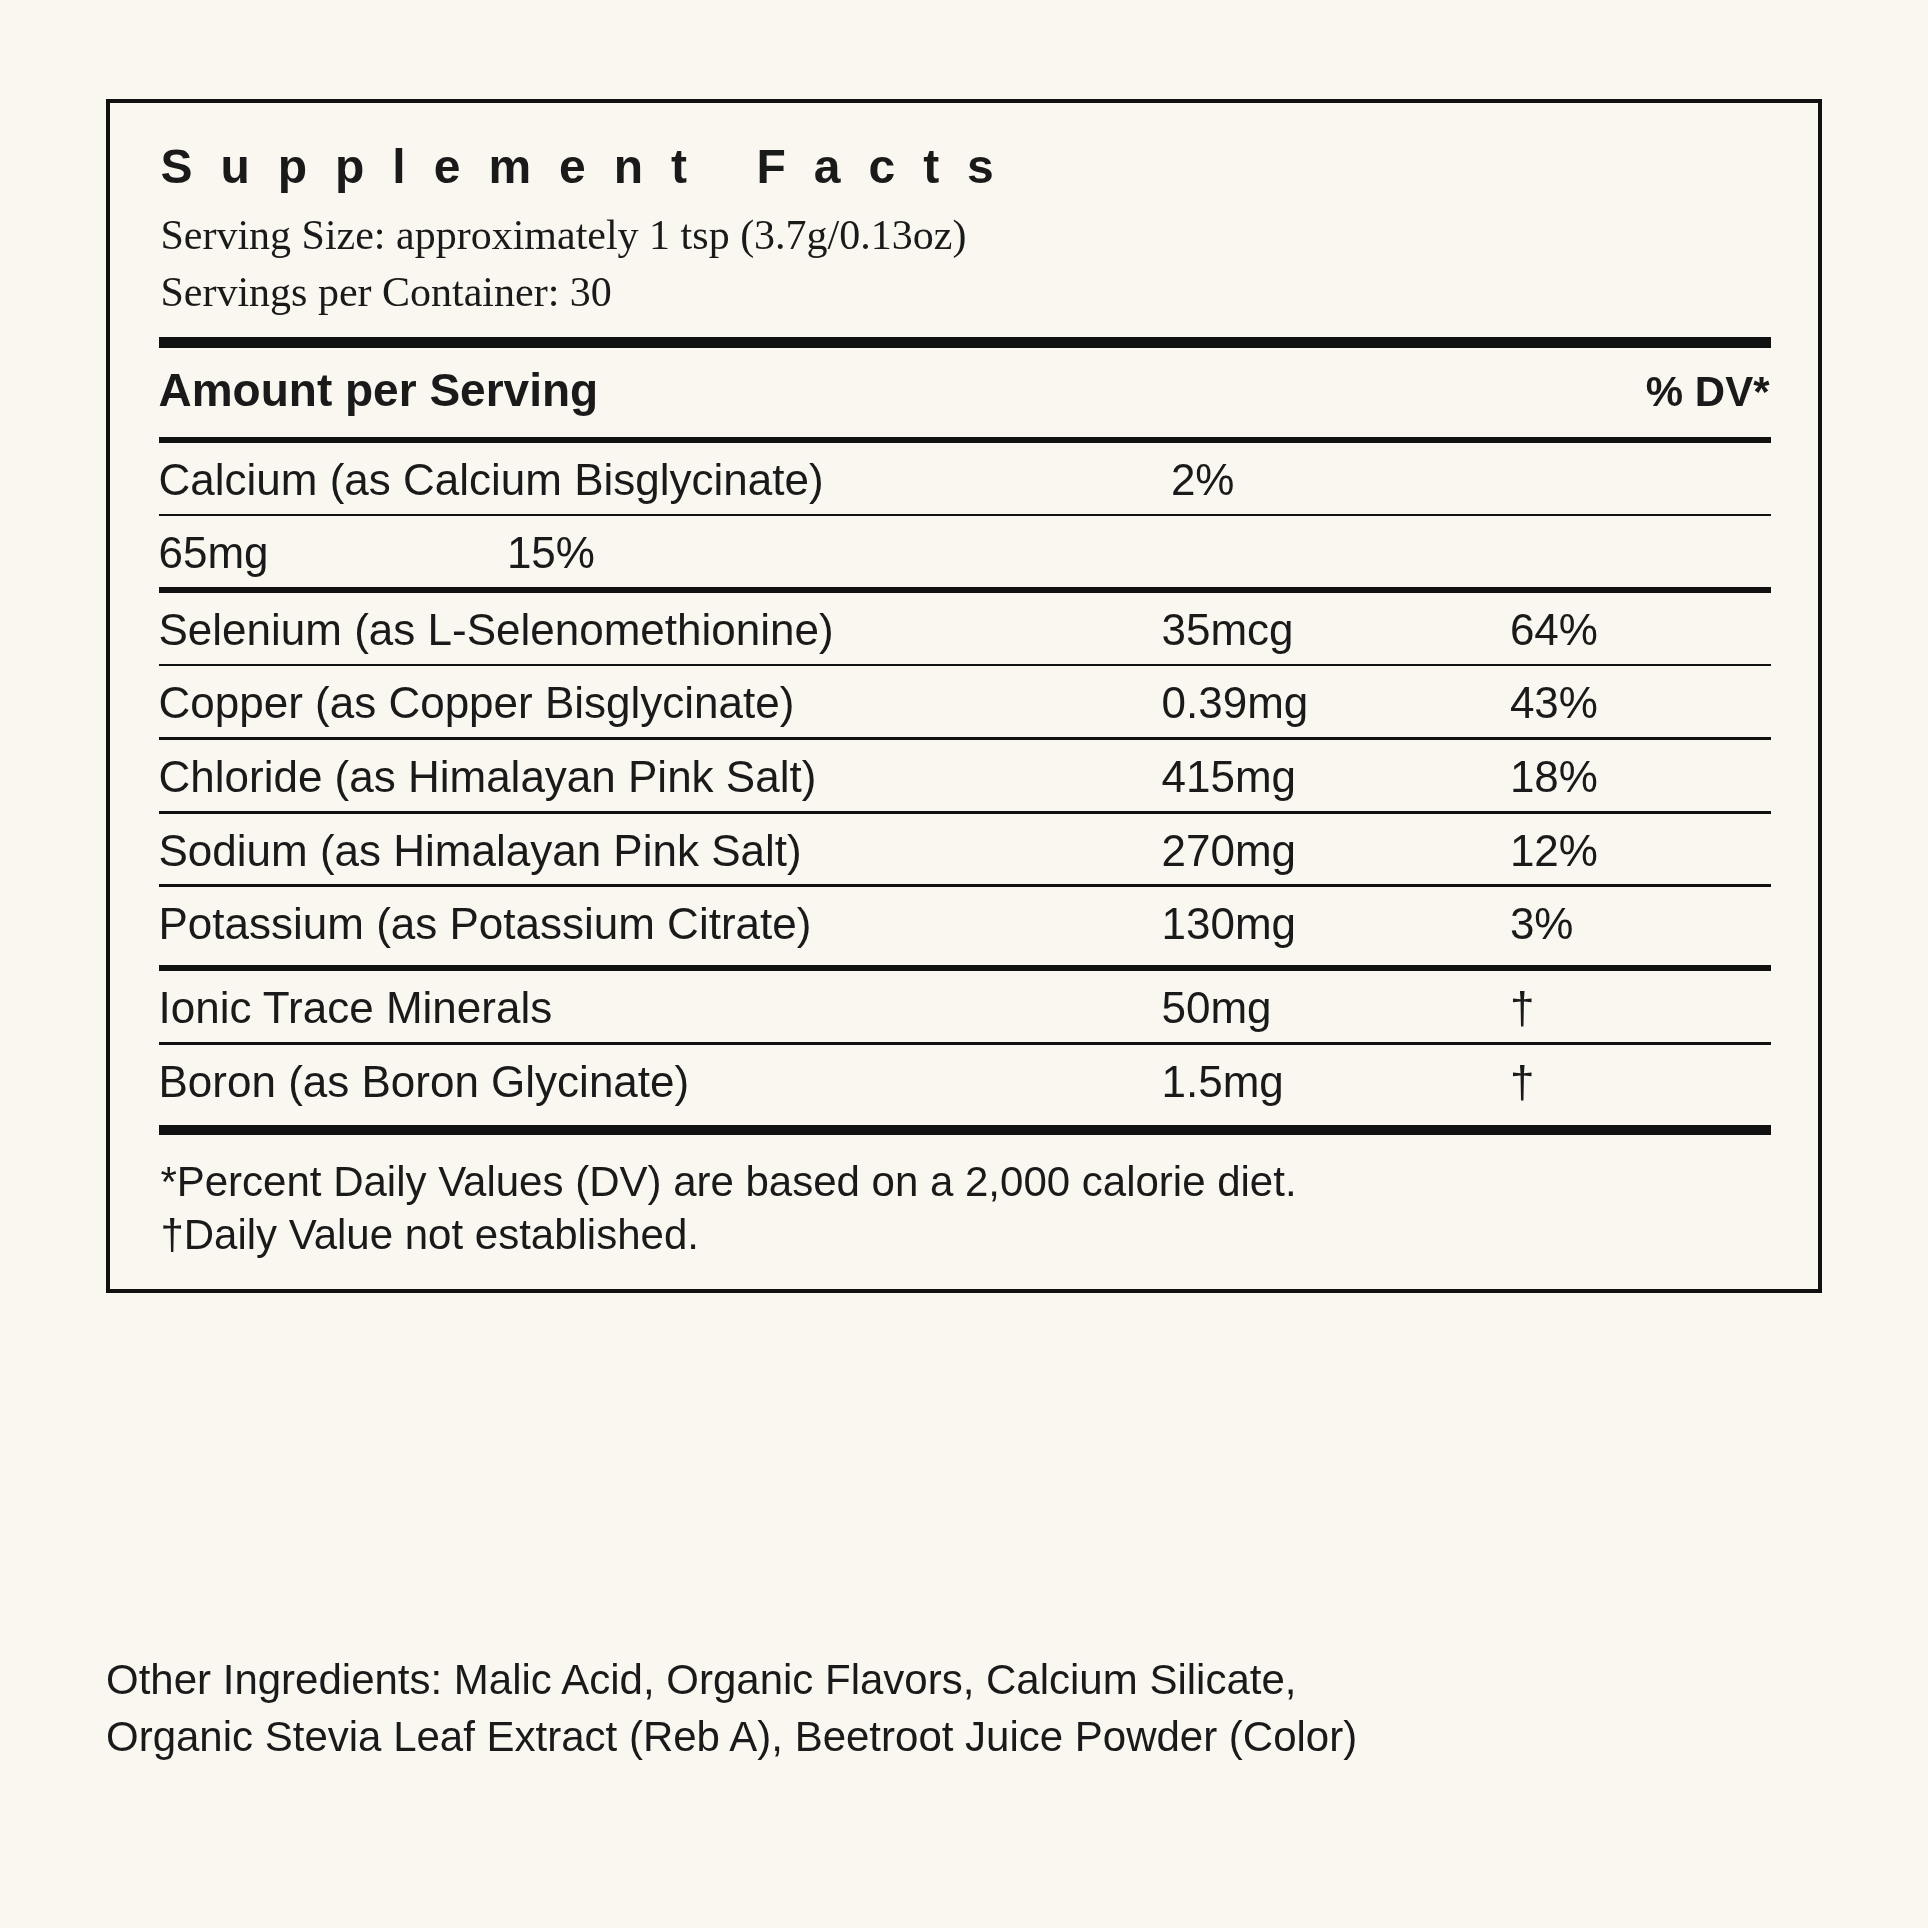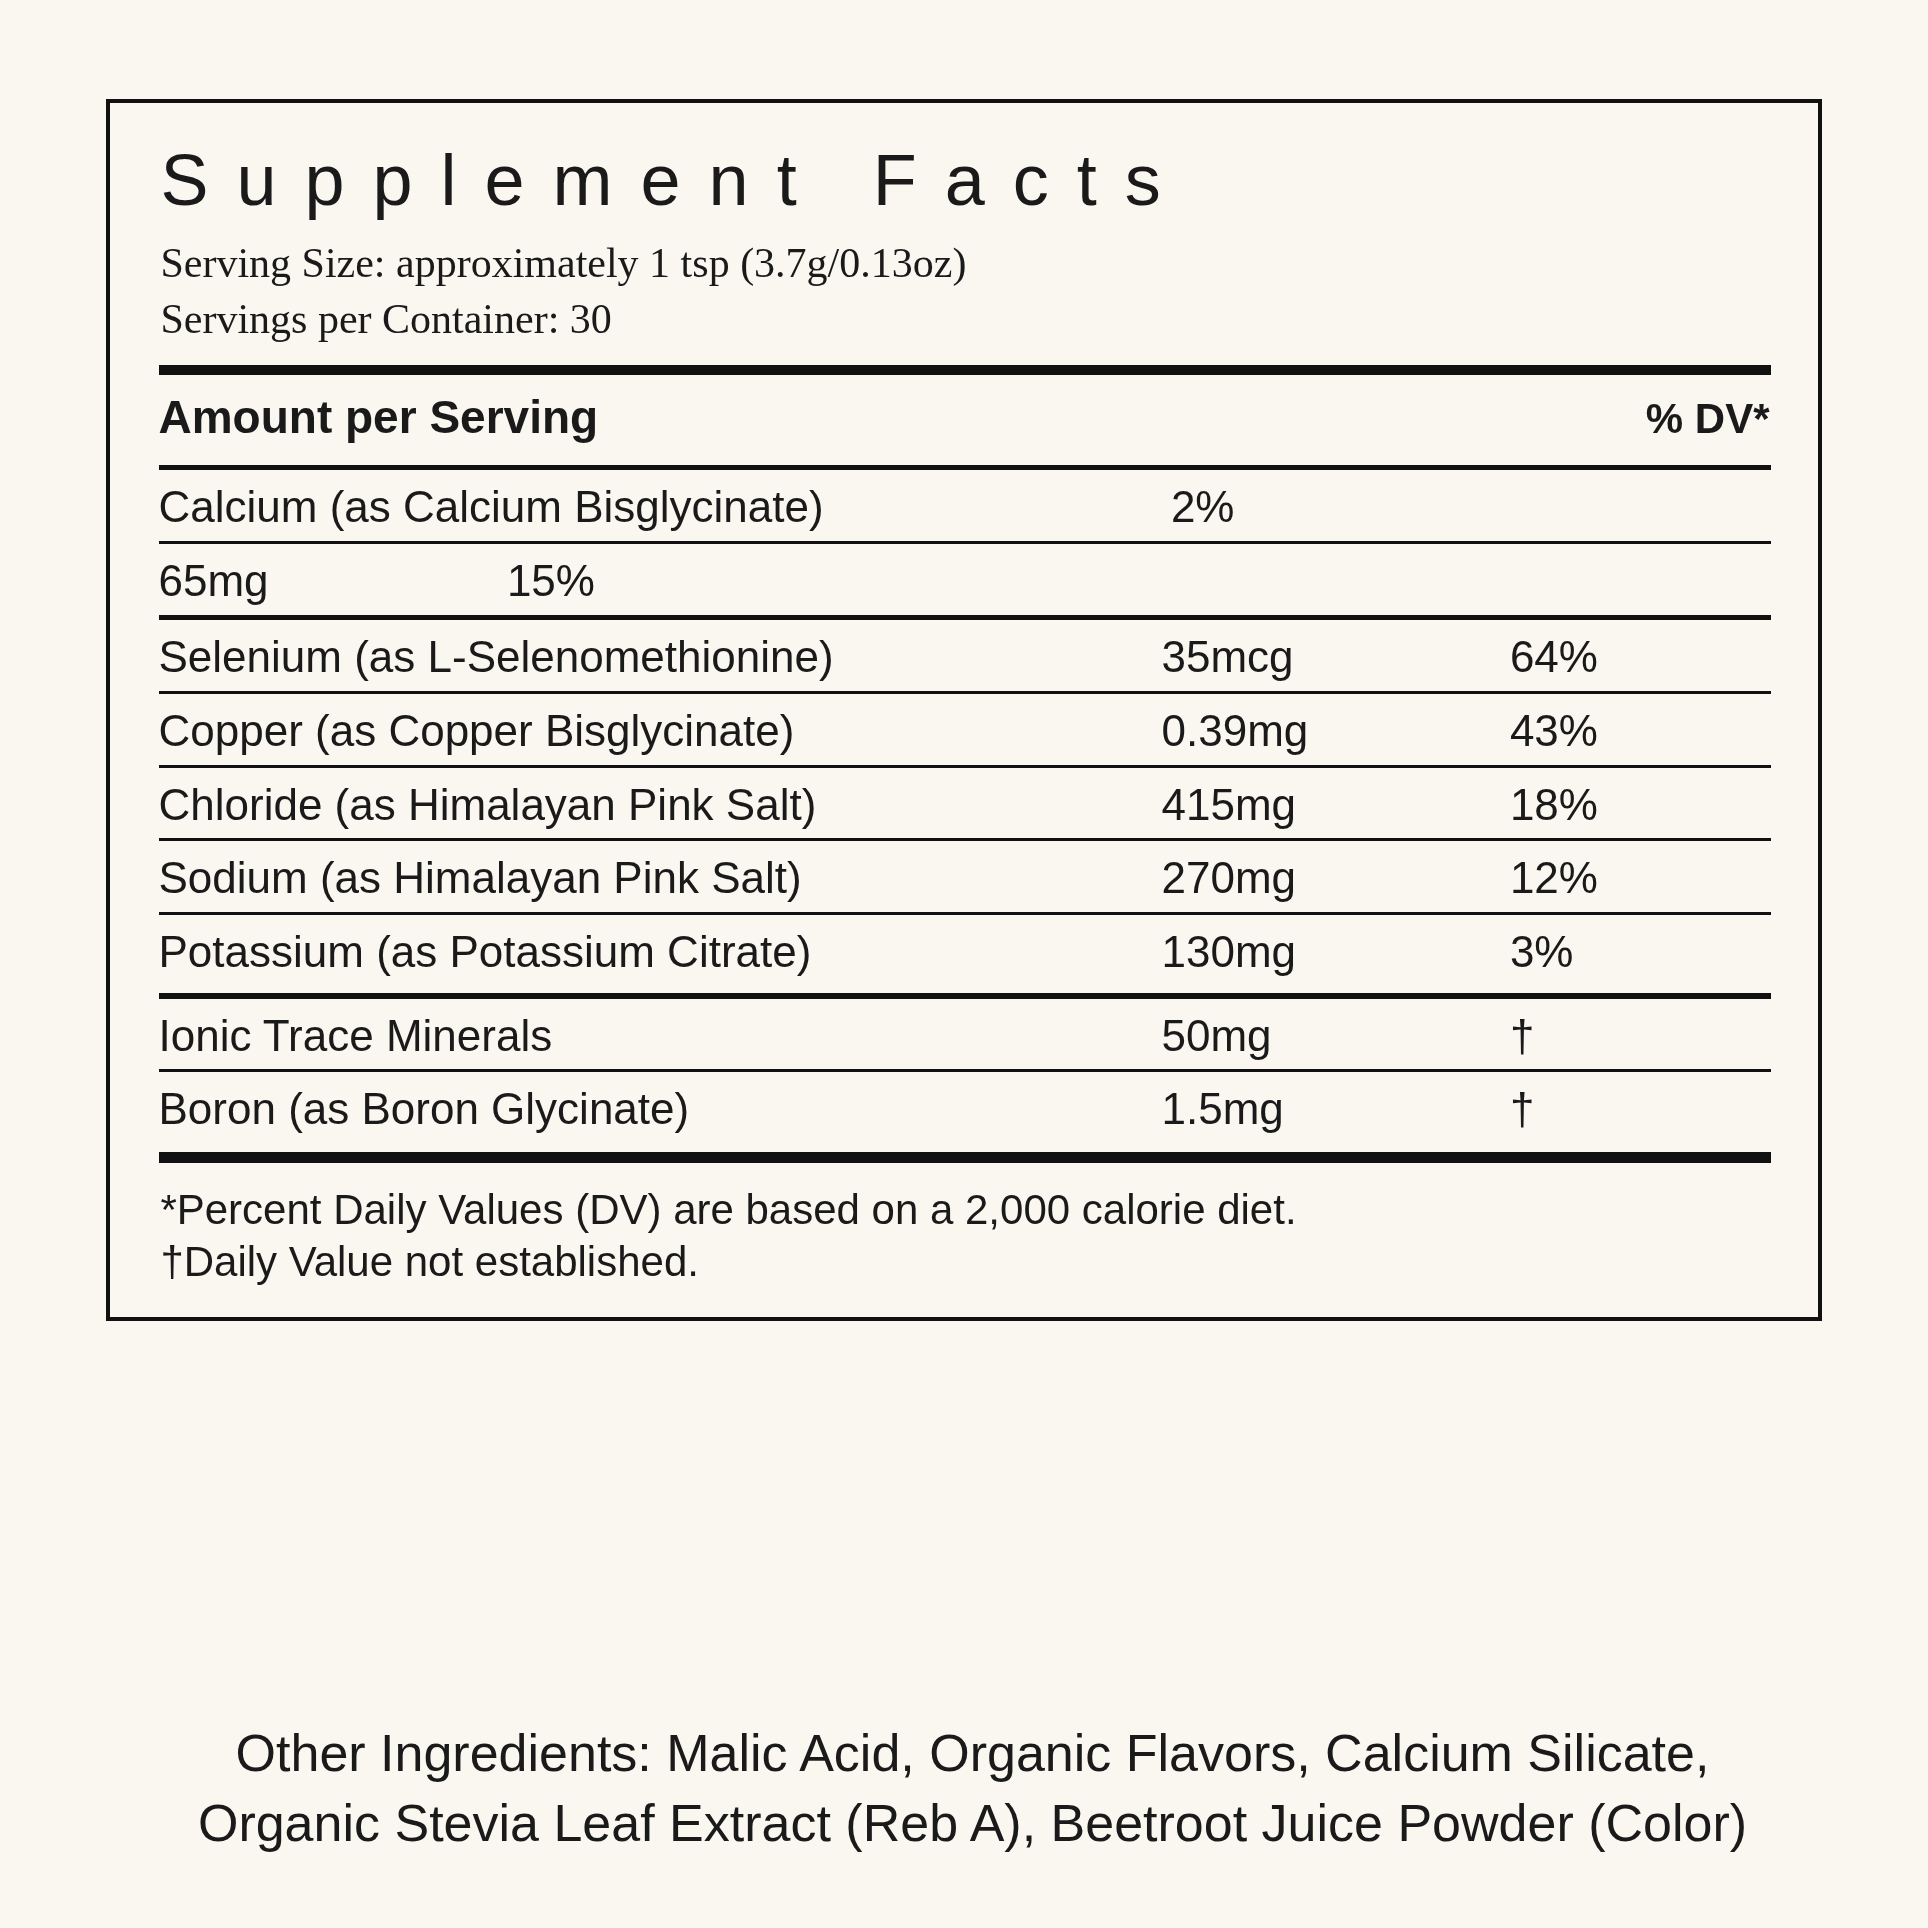--- a/index.html
+++ b/index.html
@@ -24,22 +24,22 @@
     position: absolute;
     left: 106px;
     top: 99px;
     width: 1716px;
     box-sizing: border-box;
     border: 4.7px solid #111111;
     background: #faf7f0;
     padding: 32px 41px 28px 41px;
   }
   .title {
-    font-size: 72px;
-    font-weight: 400;
+    font-size: 48px;
+    font-weight: 700;
     letter-spacing: 28px;
     line-height: 1.15;
     white-space: nowrap;
     margin: 3.8px 0 13px 9.4px;
   }
   .serving-line {
     font-size: 42px;
     line-height: 1.35;
     margin-left: 9.4px;
     font-weight: 400;
@@ -107,25 +107,24 @@
     padding-right: 1.9px;
   }
   .footnotes {
     margin: 21px 5.6px 0 9.4px;
     font-size: 42px;
     line-height: 1.25;
   }
   .other-ingredients {
     position: absolute;
     left: 106px;
-    top: 1718px;
+    top: 1652px;
     width: 1733px;
-    font-size: 52px;
+    font-size: 42px;
     line-height: 1.35;
-    text-align: center;
   }
   .dagger {
     font-size: 44px;
   }
 </style>
 </head>
 <body>
 
 <div class="page">
 

